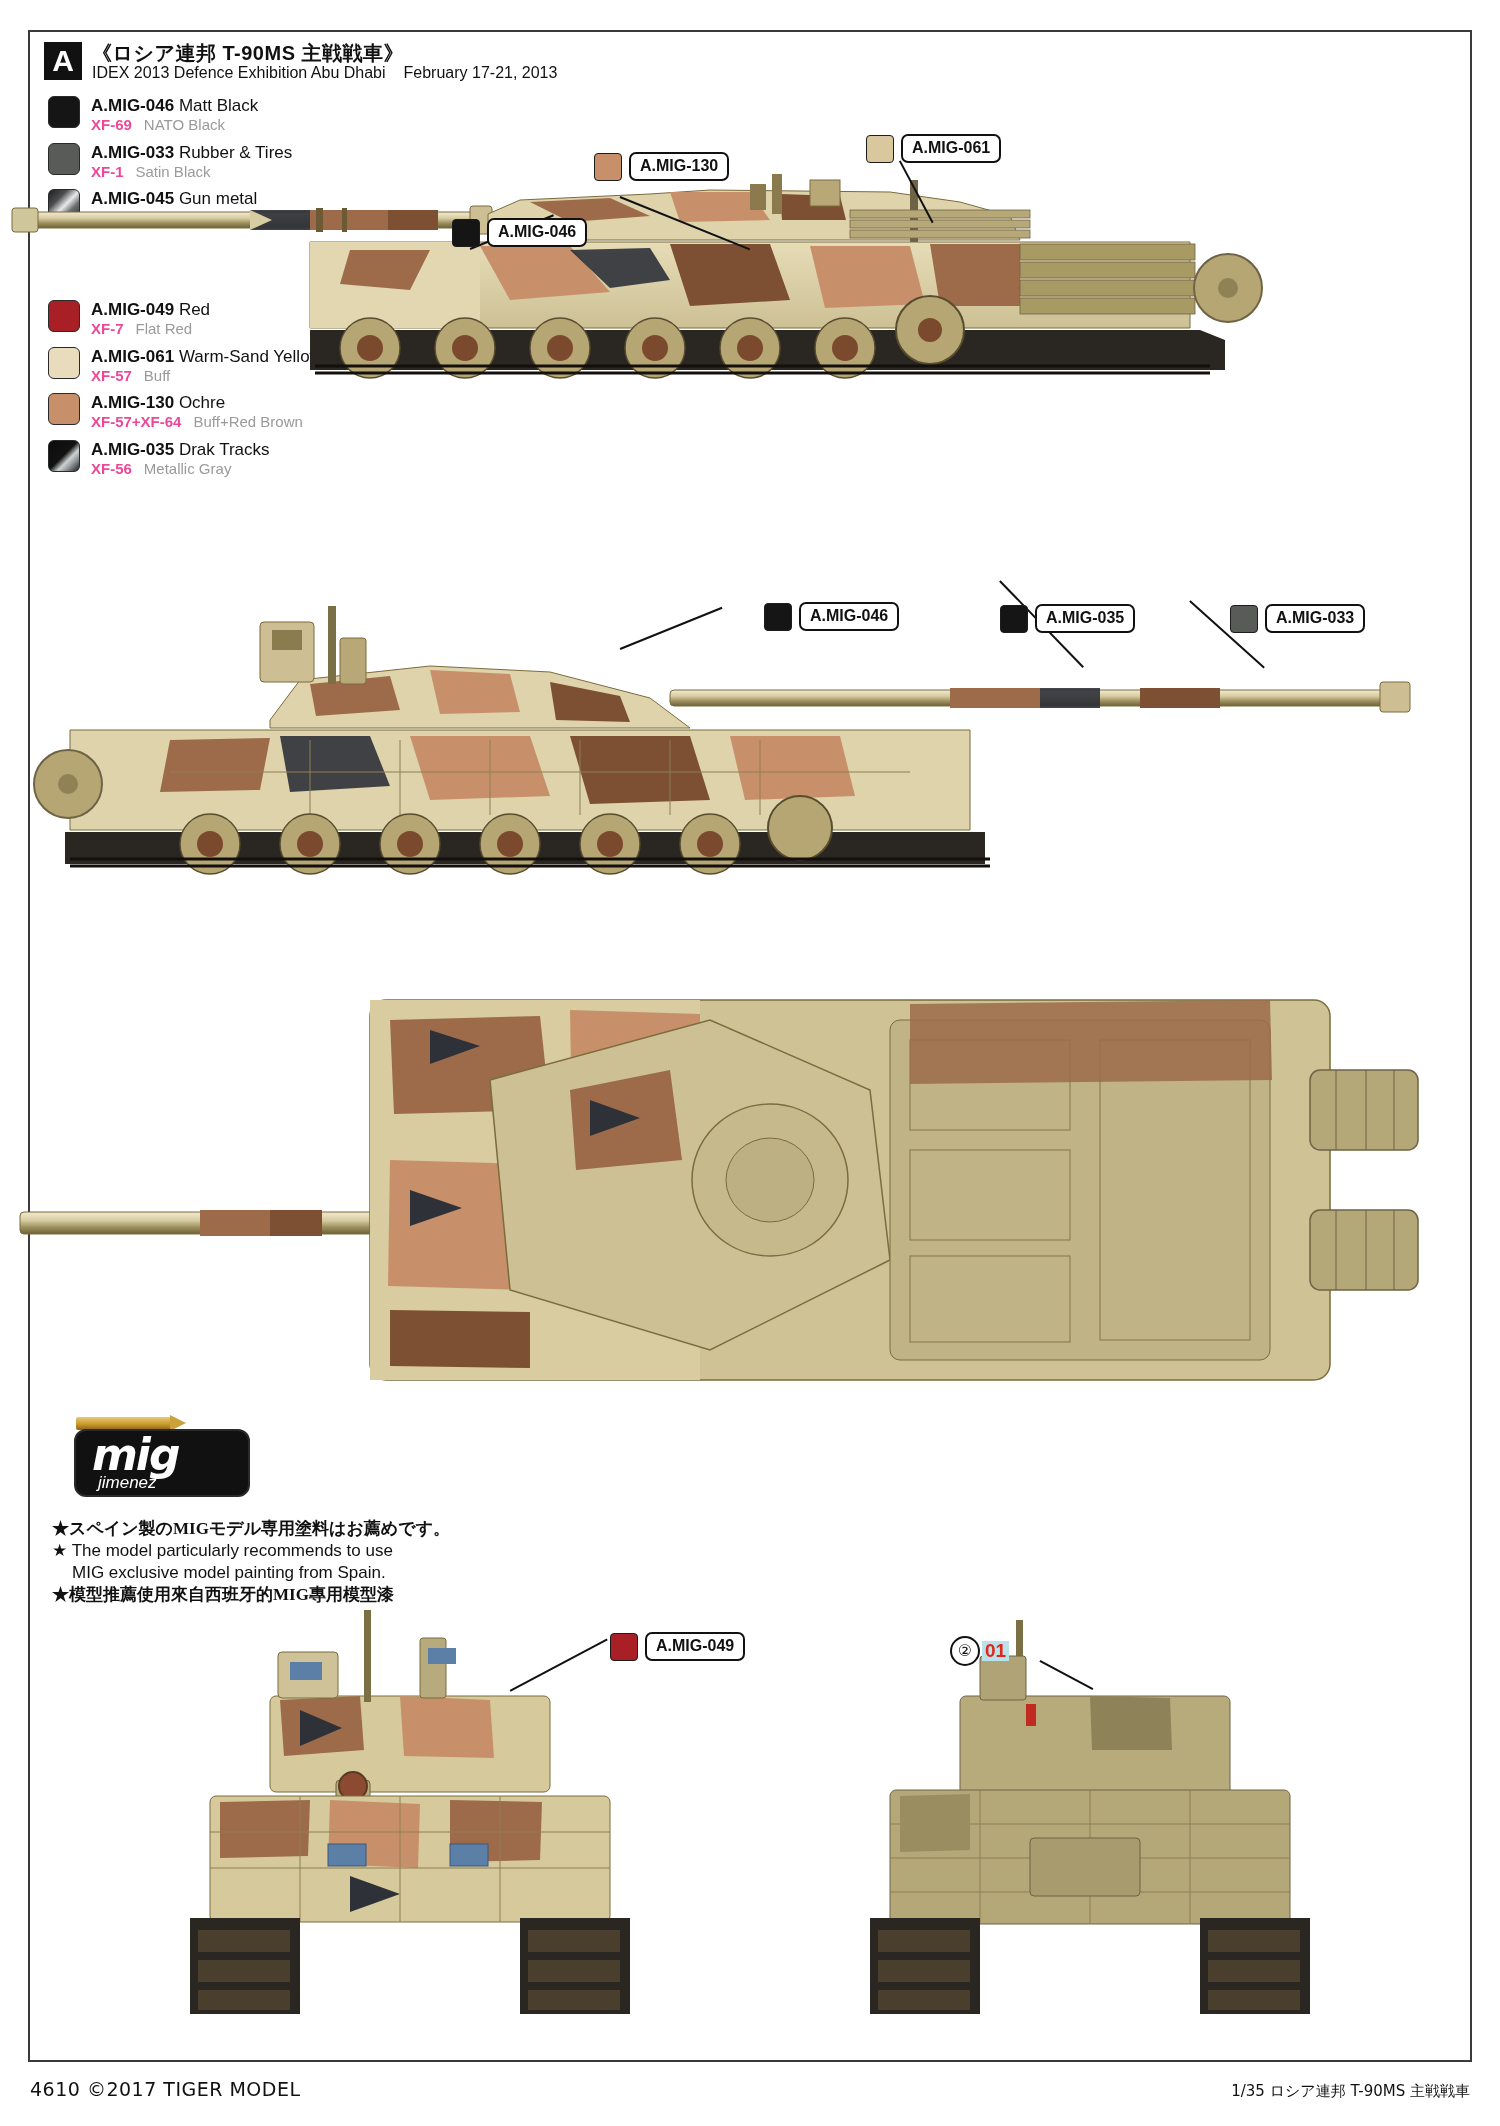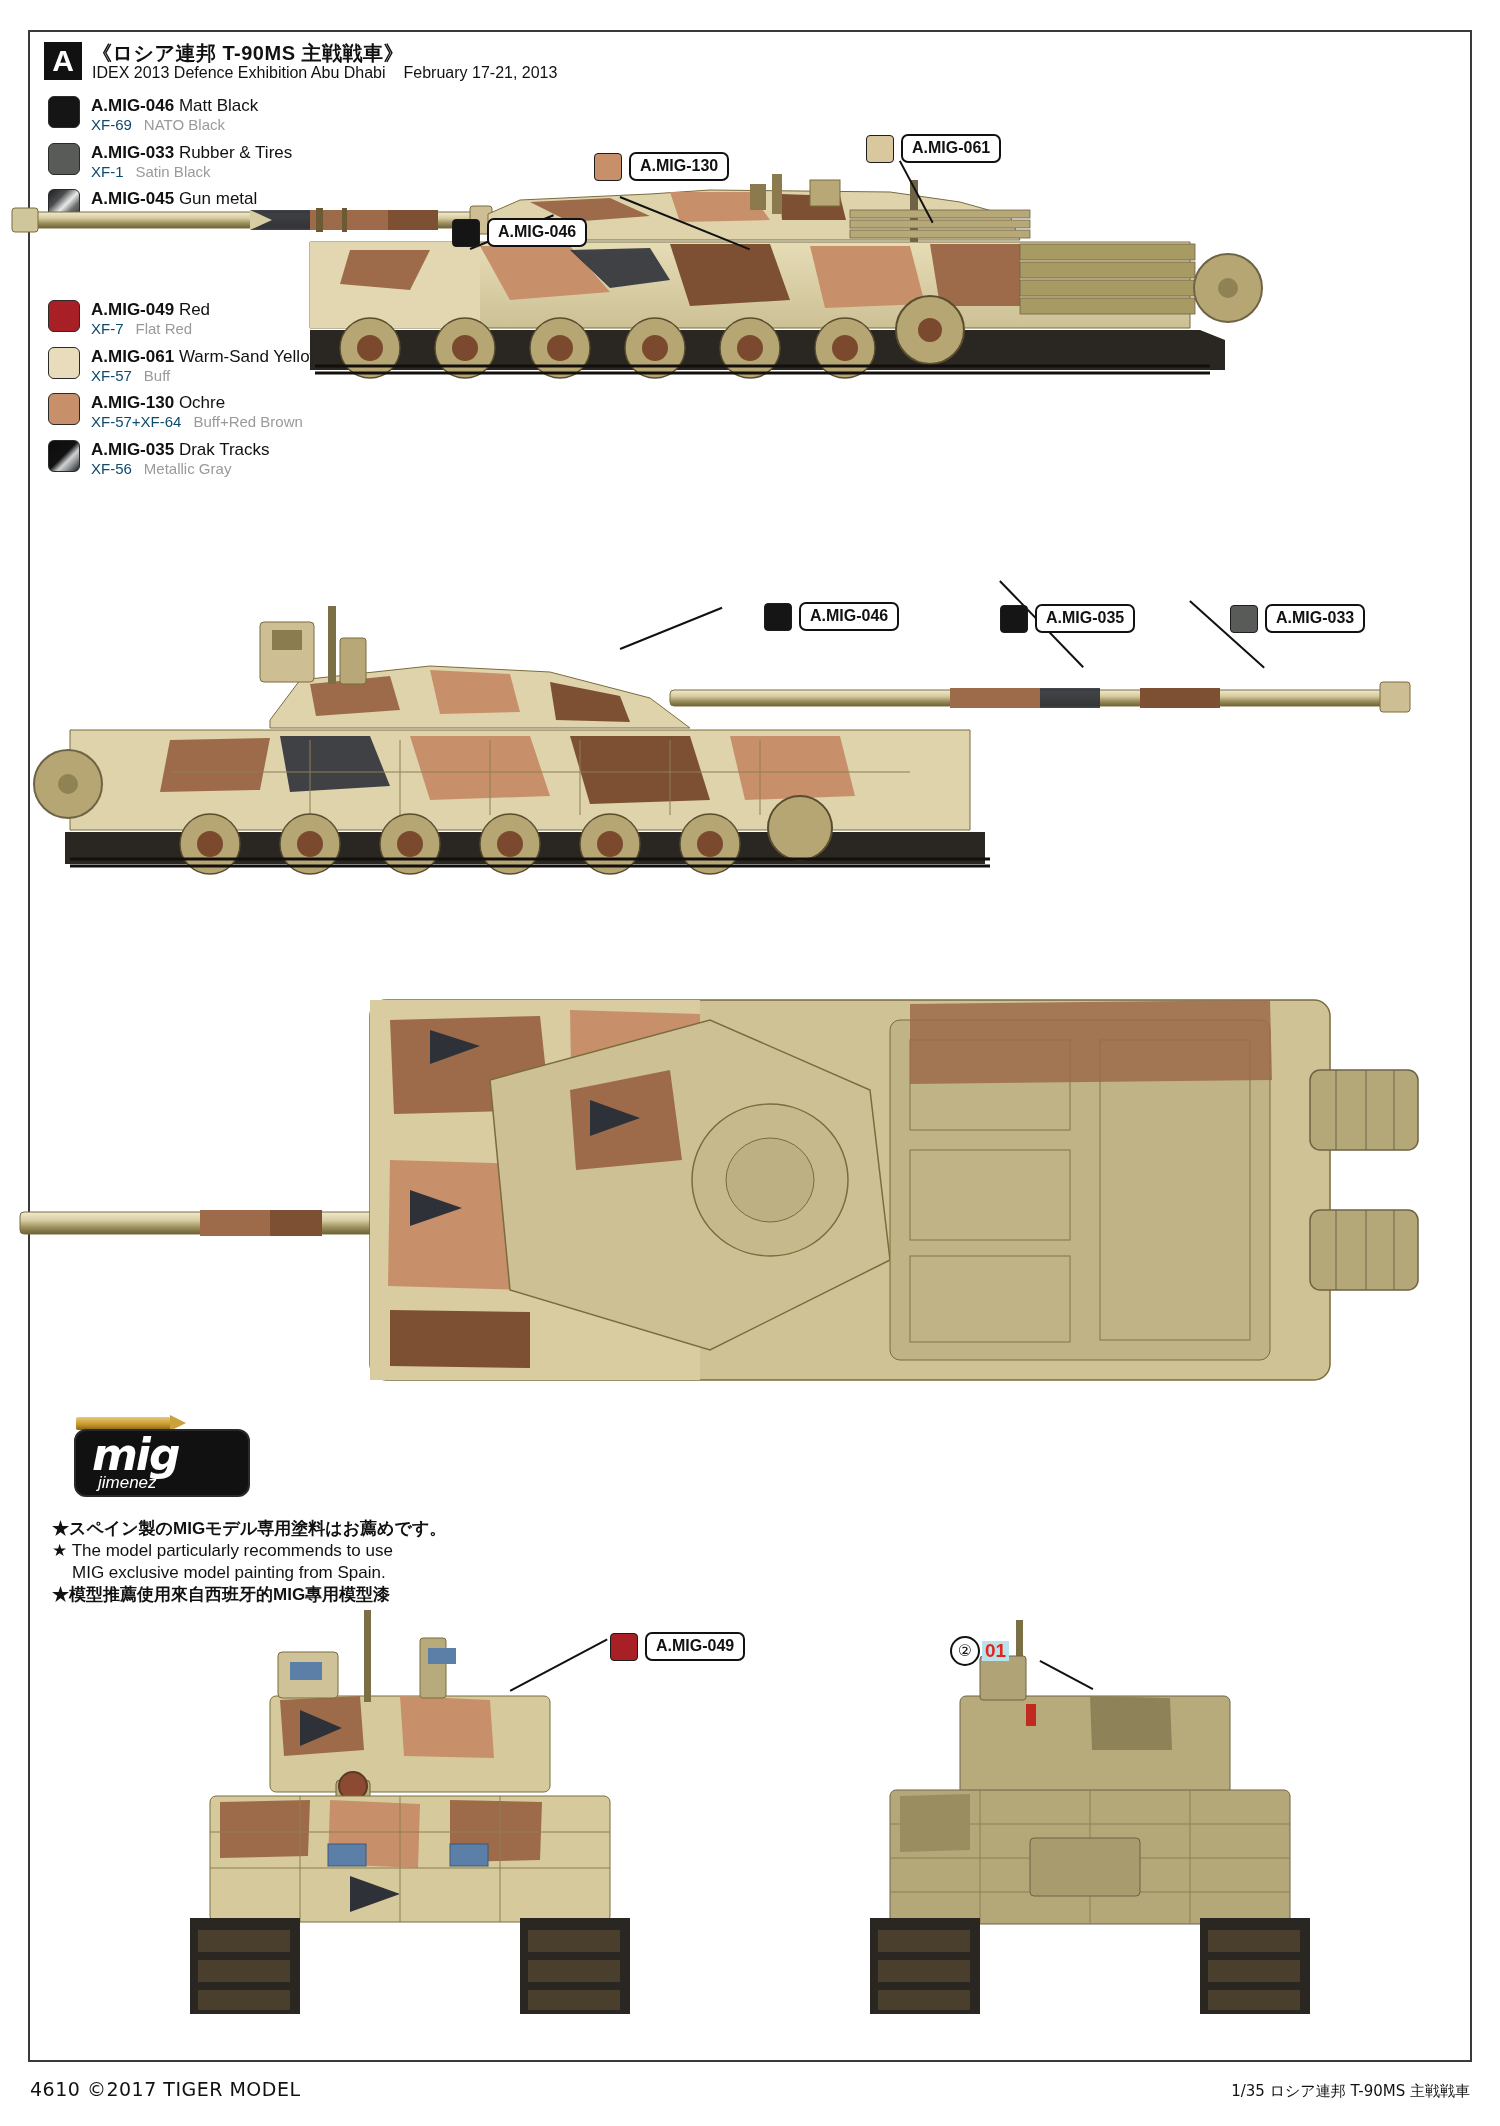--- a/index.html
+++ b/index.html
@@ -19,21 +19,21 @@
   #title-en .datepart{margin-left:18px;}
 
   
   .legend{position:absolute;left:48px;}
   .legend-item{display:flex;align-items:flex-start;margin-bottom:9px;}
   .swatch{width:32px;height:32px;border:1.5px solid #2a2a2a;border-radius:6px;box-sizing:border-box;flex:0 0 auto;}
   .legend-txt{margin-left:11px;line-height:1.08;padding-top:1px;}
   .l1{font-size:17px;color:#111;white-space:nowrap;}
   .l1 b{font-weight:bold;}
   .l2{font-size:15px;color:#9a9a9a;white-space:nowrap;margin-top:2px;}
-  .l2 b{font-weight:normal;color:#0c4a6e;}
+  .l2 b{font-weight:bold;color:#ec4899;}
   .l2 .sp{margin-left:12px;}
 
   
   .callout{position:absolute;display:flex;align-items:center;z-index:40;}
   .callout .cbox{width:28px;height:28px;border:1.5px solid #1d1d1d;border-radius:4px;box-sizing:border-box;flex:0 0 auto;}
   .callout .clabel{margin-left:7px;border:2px solid #111;border-radius:7px;background:#fff;
      font-size:16px;font-weight:bold;color:#111;padding:4px 9px 5px;white-space:nowrap;line-height:1;}
   .leader{position:absolute;background:#111;height:1.6px;transform-origin:0 50%;z-index:35;}
 
   
@@ -51,21 +51,21 @@
   #mig-logo .round:after{content:"";position:absolute;right:-14px;top:-2px;border-left:16px solid #caa13a;
      border-top:8.5px solid transparent;border-bottom:8.5px solid transparent;}
   #mig-logo .mig{position:absolute;left:34px;top:38px;font-size:44px;font-weight:bold;color:#fff;
      font-style:italic;letter-spacing:-2px;line-height:1;font-family:"DejaVu Sans",sans-serif;}
   #mig-logo .jim{position:absolute;left:40px;top:79px;font-size:17px;color:#fff;font-style:italic;line-height:1;}
 
   
   #notes{position:absolute;left:52px;top:1518px;font-size:17px;color:#111;line-height:1.30;}
   #notes .row{white-space:nowrap;}
   #notes .ind{padding-left:20px;}
-  .jpfont{font-family:Liberation Sans, sans-serif;font-weight:bold;}
+  .jpfont{font-family:Liberation Serif, serif;font-weight:bold;}
 
   
   #footer-left{position:absolute;left:30px;top:2078px;font-size:19px;color:#111;font-family:"DejaVu Sans",sans-serif;letter-spacing:0.5px;}
   #footer-right{position:absolute;right:30px;top:2082px;font-size:15px;color:#111;font-family:"DejaVu Sans",sans-serif;white-space:nowrap;}
 
   
   .art{position:absolute;}
   svg{display:block;overflow:visible;}
 </style>
 </head>

